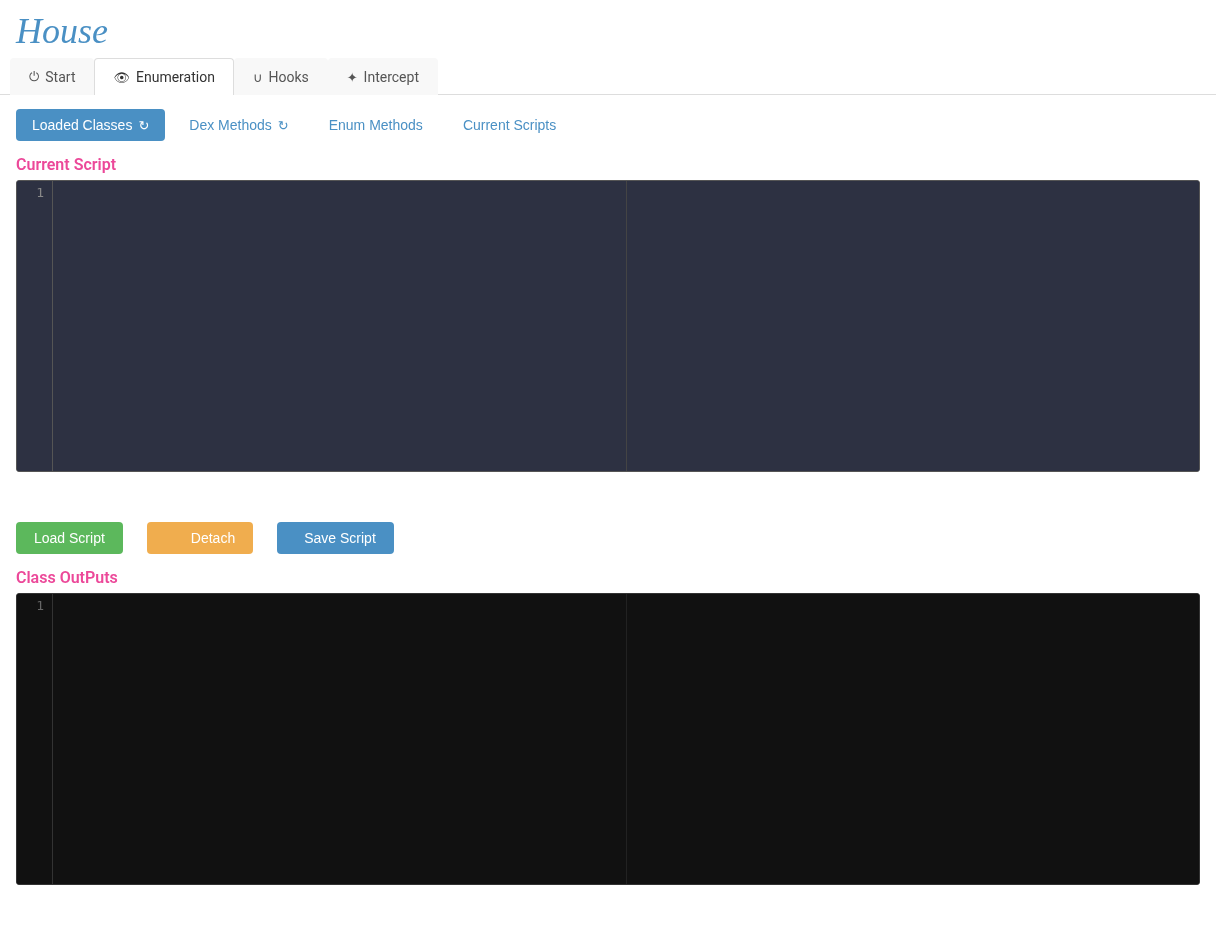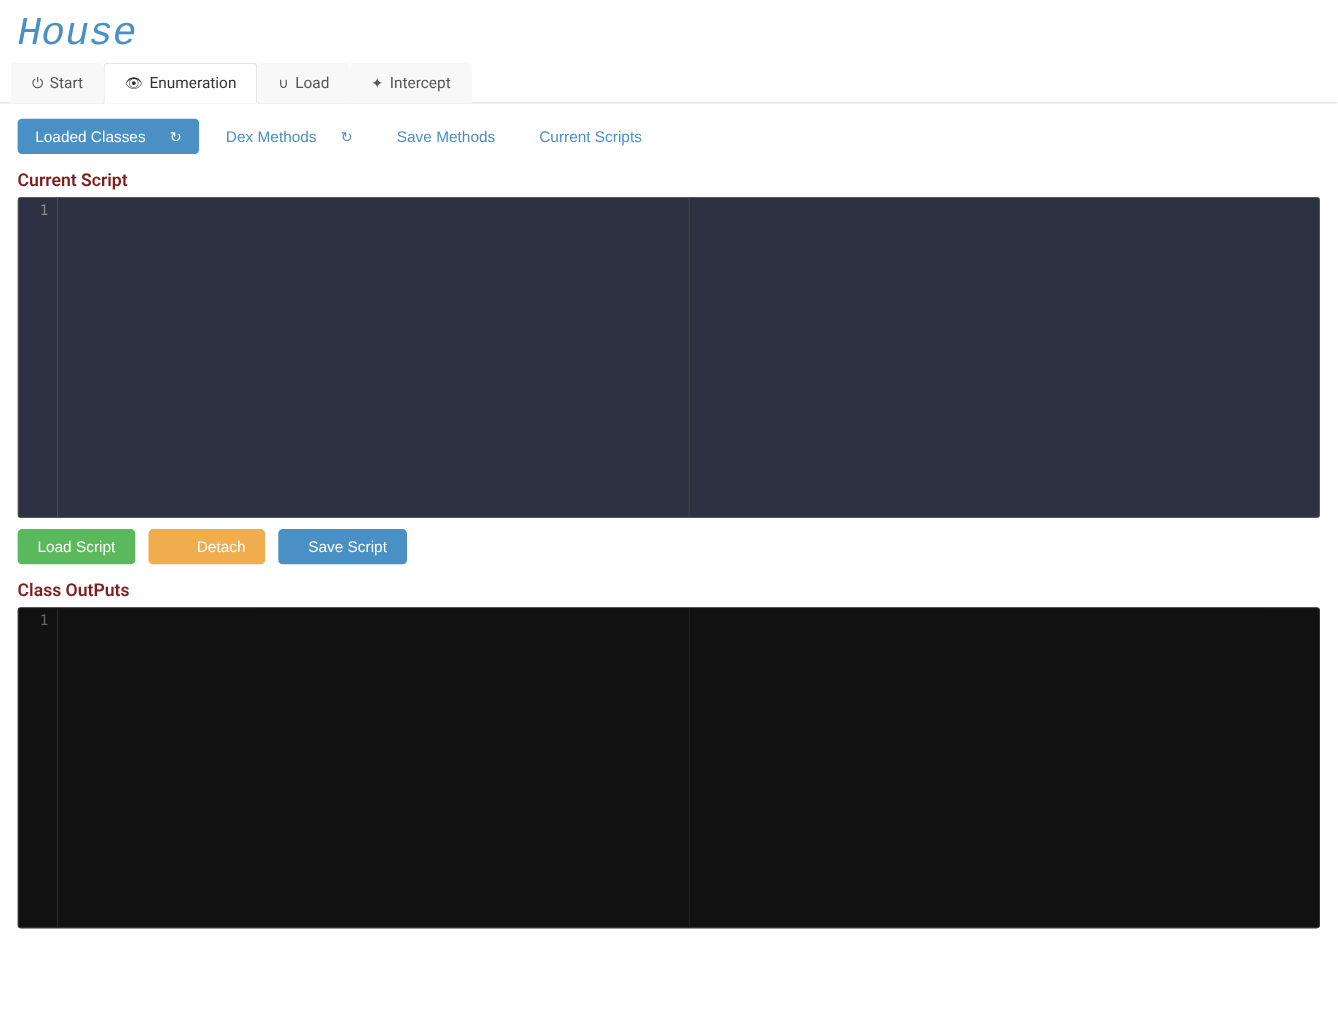--- a/index.html
+++ b/index.html
@@ -15,21 +15,21 @@
       width: 1216px;
       min-height: 928px;
     }
 
     
     .app-header {
       padding: 10px 16px 6px 16px;
     }
 
     .app-title {
-      font-family: Liberation Mono, monospace;
+      font-family: Liberation Serif, serif;
       font-style: italic;
       font-size: 36px;
       color: #4a90c4;
       font-weight: normal;
     }
 
     
     .nav-tabs {
       display: flex;
       border-bottom: 1px solid #ddd;
@@ -65,21 +65,21 @@
     .sub-tabs {
       display: flex;
       align-items: center;
       padding: 14px 16px 10px 16px;
       gap: 8px;
     }
 
     .sub-tab {
       display: flex;
       align-items: center;
-      gap: 22px;
+      gap: 6px;
       padding: 8px 16px;
       font-size: 14px;
       cursor: pointer;
       border-radius: 4px;
       color: #4a90c4;
       background: transparent;
       border: none;
       font-weight: 500;
     }
 
@@ -89,21 +89,21 @@
     }
 
     .sub-tab-icon {
       font-size: 13px;
     }
 
     
     .section-label {
       font-size: 16px;
       font-weight: 600;
-      color: #7f1d1d;
+      color: #ec4899;
       padding: 4px 16px 6px 16px;
     }
 
     
     .editor-container {
       margin: 0 16px;
       border: 1px solid #555;
       border-radius: 3px;
       overflow: hidden;
       display: flex;
@@ -135,22 +135,23 @@
     }
 
     .editor-main {
       display: flex;
       flex: 1;
     }
 
     
     .button-row {
       display: flex;
-      gap: 12px;
+      gap: 24px;
       padding: 10px 16px;
+      margin-top: 40px;
     }
 
     .btn {
       padding: 8px 18px;
       font-size: 14px;
       border: none;
       border-radius: 4px;
       cursor: pointer;
       font-weight: 500;
       color: #fff;
@@ -220,39 +221,39 @@
   <div class="nav-tab">
     <span class="nav-tab-icon">⏻</span>
     <span>Start</span>
   </div>
   <div class="nav-tab active">
     <span class="nav-tab-icon">👁</span>
     <span>Enumeration</span>
   </div>
   <div class="nav-tab">
     <span class="nav-tab-icon">∪</span>
-    <span>Load</span>
+    <span>Hooks</span>
   </div>
   <div class="nav-tab">
     <span class="nav-tab-icon">✦</span>
     <span>Intercept</span>
   </div>
 </div>
 
 <div class="sub-tabs">
   <button class="sub-tab active">
     <span>Loaded Classes</span>
     <span class="sub-tab-icon">↻</span>
   </button>
   <button class="sub-tab">
     <span>Dex Methods</span>
     <span class="sub-tab-icon">↻</span>
   </button>
   <button class="sub-tab">
-    <span>Save Methods</span>
+    <span>Enum Methods</span>
   </button>
   <button class="sub-tab">
     <span>Current Scripts</span>
   </button>
 </div>
 
 <div class="section-label">Current Script</div>
 
 <div class="editor-container">
   <div class="editor-gutter">

